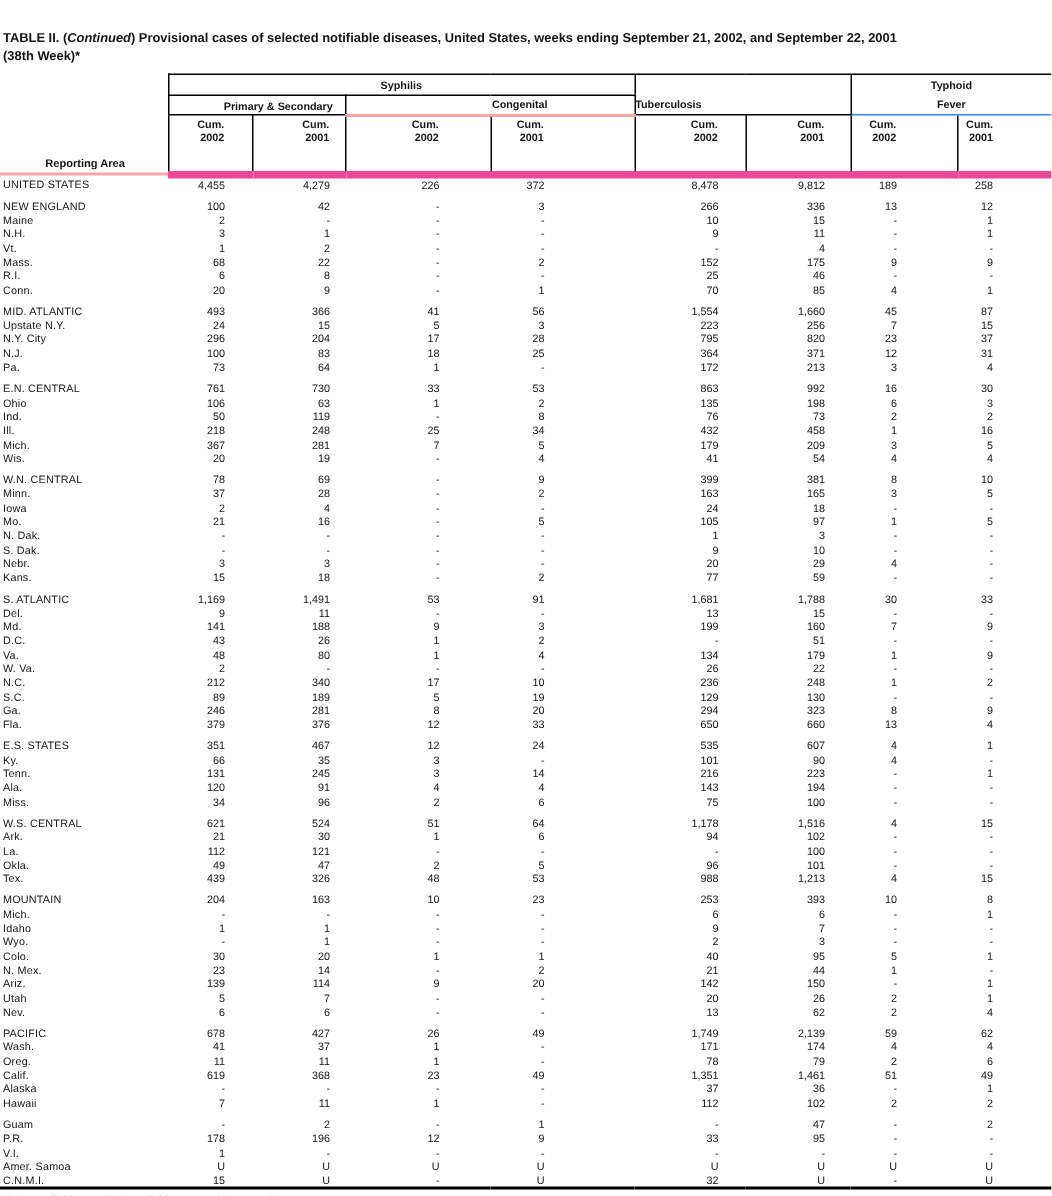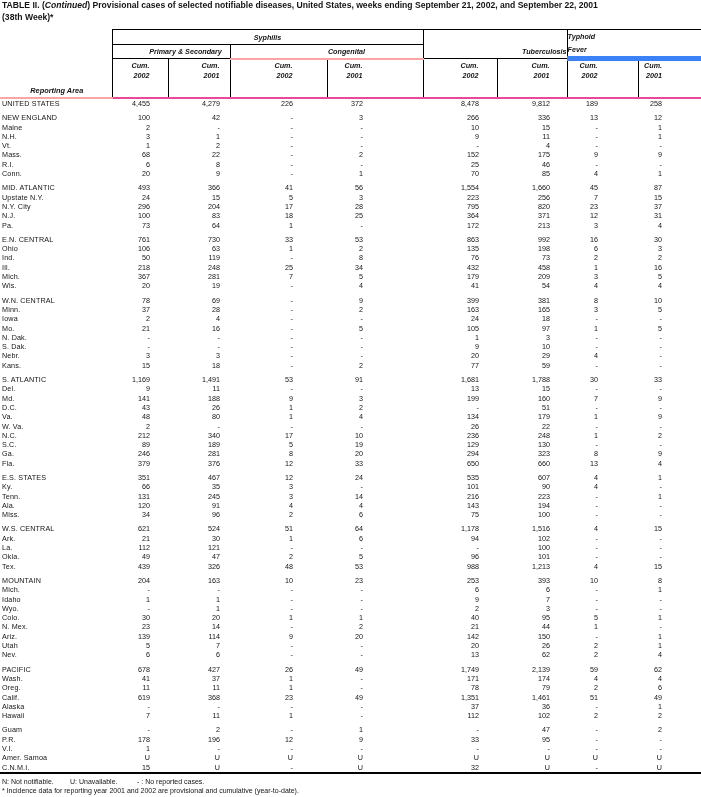--- a/index.html
+++ b/index.html
@@ -1,34 +1,34 @@
 <!DOCTYPE html>
 <html><head>
 <meta charset="utf-8">
 <style>
   html,body{margin:0;padding:0;}
   body{width:701px;height:797px;overflow:hidden;background:#fff;color:#141414;
        font-family:"Liberation Sans",sans-serif;}
-  .title{margin:0 3px 0 2px;font-size:8.6px;font-weight:bold;line-height:11.5px;letter-spacing:0px;}
+  .title{margin:20px 3px 0 2px;font-size:8.6px;font-weight:bold;line-height:11.5px;letter-spacing:0px;}
   .title .it{font-style:italic;}
   table{border-collapse:collapse;table-layout:fixed;width:701px;margin-top:6px;}
   th,td{padding:0;}
-  thead th{font-weight:bold;font-size:7.2px;font-style:italic;}
+  thead th{font-weight:bold;font-size:7.2px;}
   .hr1{height:14px;}
   .hr2{height:13px;}
   .hr3{height:27px;}
   .syphilis{border-top:1px solid #000;border-left:1px solid #000;border-bottom:1px solid #000;
             text-align:center;vertical-align:middle;}
   .tbh{border-top:1px solid #000;border-left:1px solid #000;border-bottom:1px solid #000;
-       text-align:right;vertical-align:bottom;padding-bottom:2px;}
-  .typhoid{border-top:1px solid #000;border-left:1px solid #000;border-bottom:5px solid #3b82f6;
-           text-align:left;vertical-align:bottom;line-height:13px;margin-top:16px;}
+       text-align:left;vertical-align:bottom;padding-bottom:2px;}
+  .typhoid{border-top:1px solid #000;border-left:1px solid #000;border-bottom:1px solid #3b82f6;
+           text-align:center;vertical-align:bottom;line-height:13px;margin-top:16px;}
   .ps{border-left:1px solid #000;border-bottom:1px solid #000;text-align:center;vertical-align:middle;padding-left:29px;}
   .cong{border-left:1px solid #000;border-bottom:2px solid #fca5a5;text-align:center;padding-left:40px;vertical-align:middle;}
-  .hr3 th{border-left:1px solid #000;border-bottom:2px solid #ec4899;vertical-align:bottom;
+  .hr3 th{border-left:1px solid #000;border-bottom:5px solid #ec4899;vertical-align:bottom;
           line-height:9.5px;padding-bottom:17px;text-align:right;}
   .area-hdr{border-bottom:2px solid #fca5a5;text-align:center;vertical-align:bottom;
             padding:0 0 2px 2px;font-size:7.4px;}
   tbody td{font-size:7.2px;height:9.3px;line-height:9.3px;white-space:nowrap;overflow:hidden;}
   td.area{text-align:left;padding-left:2px;letter-spacing:0.15px;}
   td.num{text-align:right;}
   .c1{padding-right:18px;}.c2{padding-right:10px;}.c3{padding-right:34px;}.c4{padding-right:60px;}
   .c5{padding-right:18px;}.c6{padding-right:17px;}.c7{padding-right:40px;}.c8{padding-right:39px;}
   tr.spacer td{height:5px;}
   tr.endline td{border-top:2px solid #000;height:0;}

